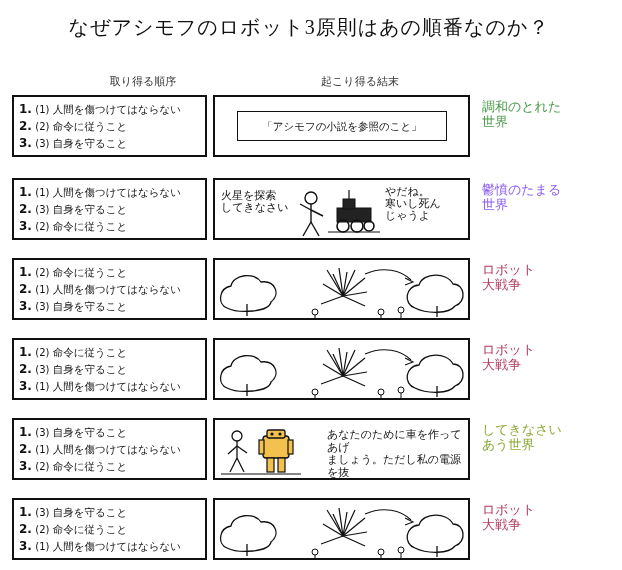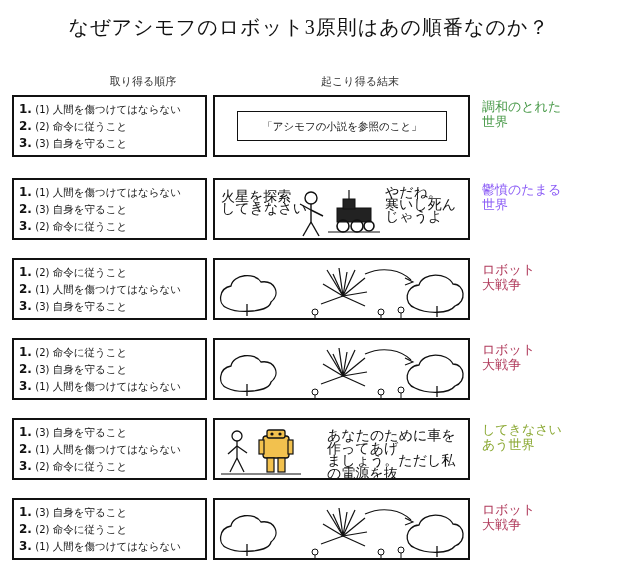--- a/index.html
+++ b/index.html
@@ -84,21 +84,21 @@
     height: 30px;
     border: 1.5px solid #111;
     box-sizing: border-box;
     text-align: center;
     font-size: 10.5px;
     line-height: 28px;
     color: #111;
   }
   .bubble-text {
     position: absolute;
-    font-size: 14px;
+    font-size: 11px;
     line-height: 12px;
     color: #111;
     white-space: pre-line;
   }
   .outcome {
     position: absolute;
     left: 482px;
     top: 4px;
     width: 136px;
     font-size: 13px;

